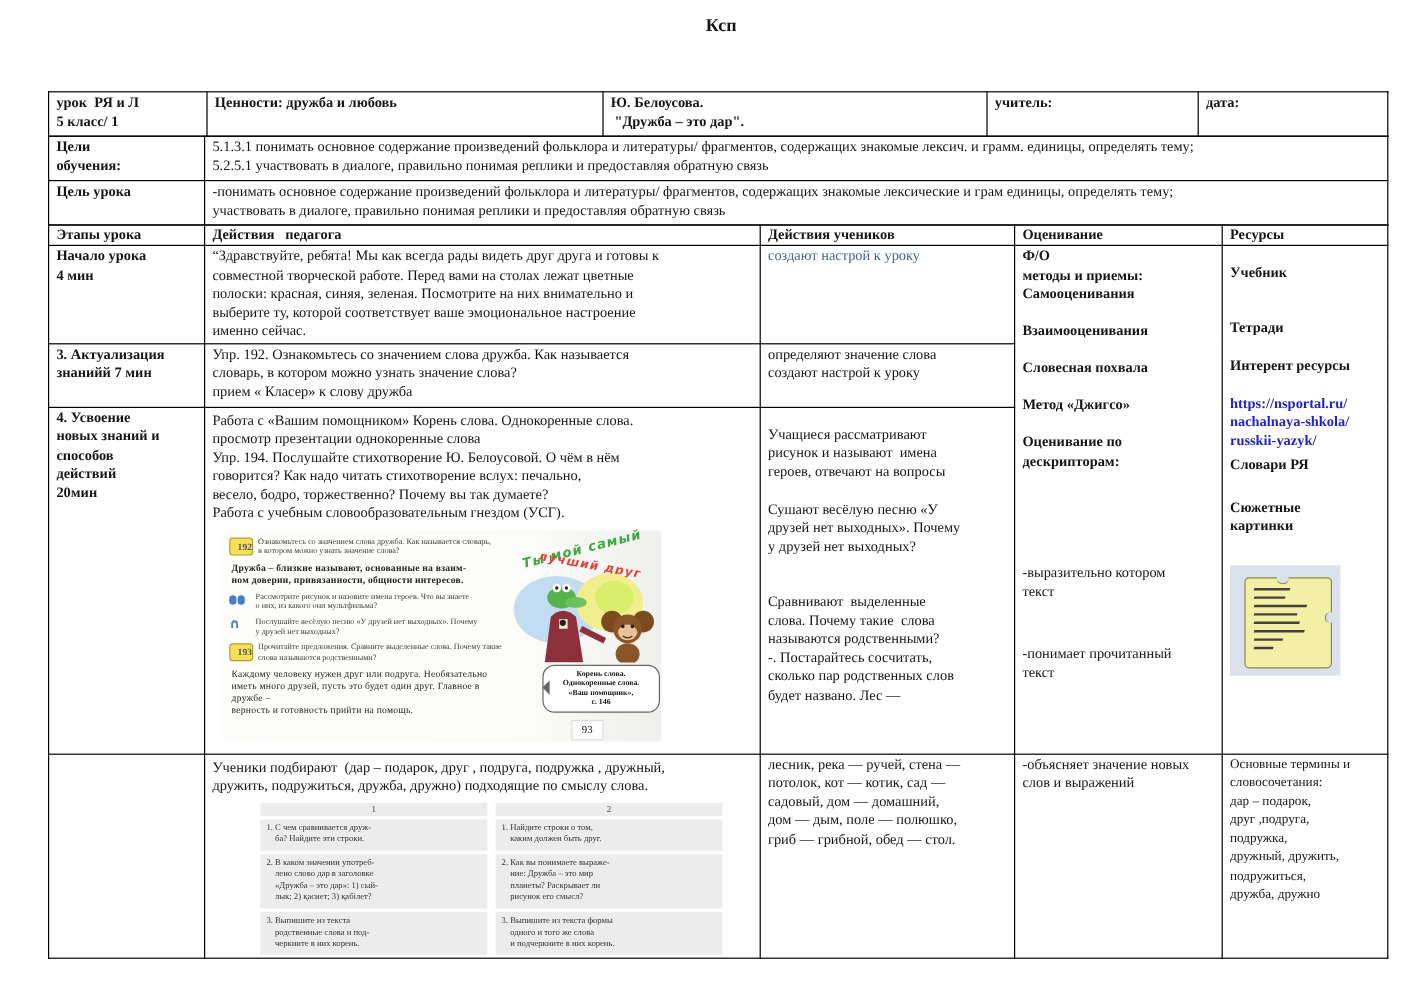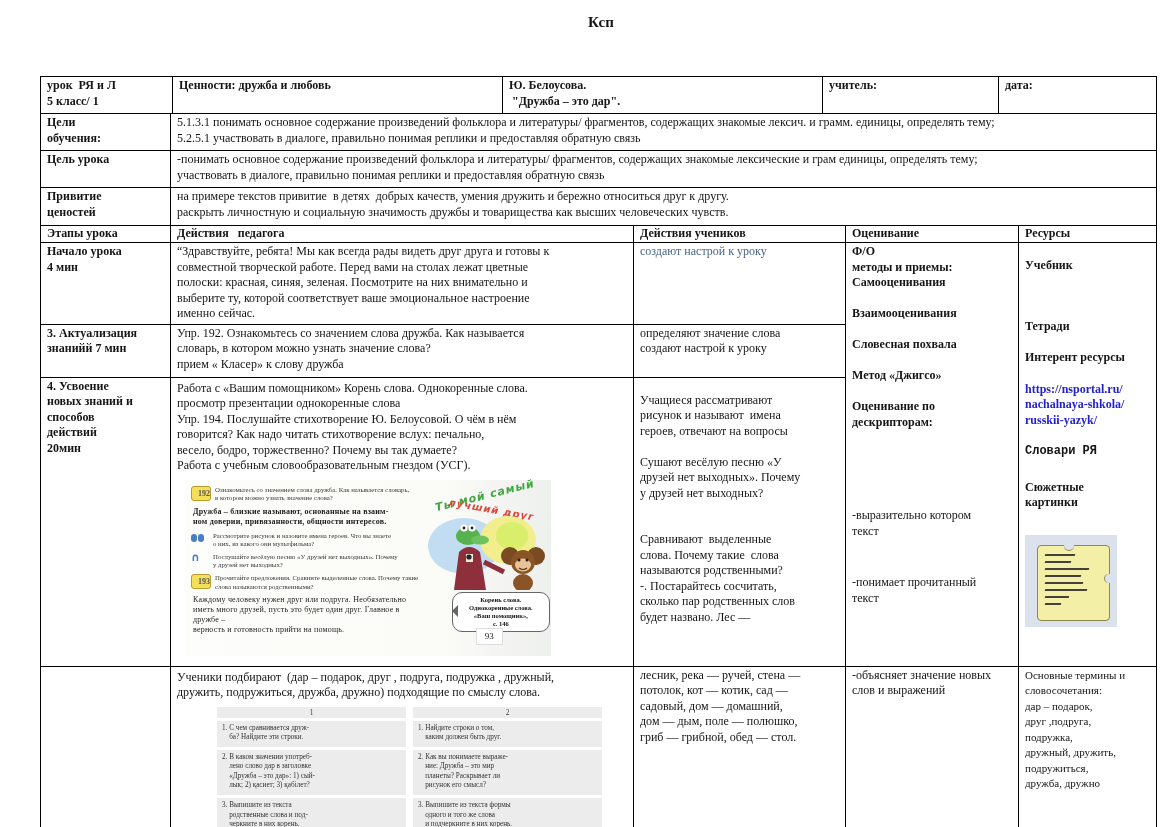--- a/index.html
+++ b/index.html
@@ -25,35 +25,35 @@
   .tb-par{font-size:8px;line-height:10px;color:#222;margin:3px 0 0 2px;white-space:pre-wrap;letter-spacing:.2px;}
   .binoc{flex:0 0 auto;width:18px;margin-right:4px;display:flex;padding-top:2px;}
   .binoc i{width:6px;height:8px;background:#4a7ec2;border-radius:3px;display:block;margin-right:1px;}
   .phones{flex:0 0 auto;width:18px;margin-right:4px;color:#4a7ec2;font-weight:bold;font-size:11px;line-height:10px;font-family:"DejaVu Sans",sans-serif;}
   .tb-right{width:130px;position:relative;}
   .arc1{position:absolute;top:8px;left:10px;transform:rotate(-14deg);color:#3FA73F;font-weight:bold;font-style:italic;font-size:11px;letter-spacing:1px;font-family:"DejaVu Sans",sans-serif;}
   .arc2{position:absolute;top:22px;left:24px;transform:rotate(10deg);color:#E04438;font-weight:bold;font-style:italic;font-size:10px;letter-spacing:1px;font-family:"DejaVu Sans",sans-serif;}
   .scene{position:absolute;top:30px;left:0;}
   .bubble{position:absolute;left:28px;top:112px;width:92px;background:#fff;border:1px solid #666;border-radius:10px;padding:3px 2px;font-size:6.5px;line-height:8px;font-weight:bold;text-align:center;white-space:pre-wrap;}
   .bubble:after{content:"";position:absolute;left:-7px;top:12px;border:6px solid transparent;border-right-color:#666;}
-  .pageno{position:absolute;left:52px;top:148px;font-size:9px;background:#fff;padding:0 8px;border:1px solid #ddd;}
+  .pageno{position:absolute;left:52px;top:158px;font-size:9px;background:#fff;padding:0 8px;border:1px solid #ddd;}
   
   .excard{display:flex;gap:7px;margin:6px 0 0 40px;width:392px;}
   .excol{width:189px;display:flex;flex-direction:column;gap:3px;}
   .exhead{background:#ececec;text-align:center;font-size:7.5px;line-height:11px;color:#444;}
   .exitem{background:#ececec;font-size:7.2px;line-height:9.6px;color:#333;padding:3px 5px 4px 5px;white-space:pre-wrap;}
   
   .ev-a{white-space:pre-wrap;font-weight:bold;}
   .ev-b{white-space:pre-wrap;margin-top:78px;}
   .ev-c{white-space:pre-wrap;margin-top:36px;}
   .rs{font-weight:bold;white-space:pre-wrap;}
   .rs1{margin-top:14px;}
-  .rs2{margin-top:45px;}
+  .rs2{margin-top:30px;}
   .rs3{margin-top:16px;}
-  .rs5{margin-top:16px;font-family:Liberation Mono, monospace;}
+  .rs5{margin-top:5px;}
   .rs6{margin-top:20px;}
   
   .noteimg{width:92px;height:92px;background:#dbe2ee;margin-top:24px;position:relative;}
   .note{position:absolute;left:12px;top:10px;width:64px;height:68px;background:#F3EFA7;border:1px solid #8a8a4a;border-radius:4px;padding:6px 0 0 7px;}
   .note:after{content:"";position:absolute;right:-5px;top:28px;width:9px;height:9px;border-radius:50%;background:#dbe2ee;border-left:1px solid #8a8a4a;}
   .note:before{content:"";position:absolute;top:-5px;left:26px;width:10px;height:9px;border-radius:50%;background:#dbe2ee;border-bottom:1px solid #8a8a4a;}
   .sq{height:2px;background:#45413a;margin-top:5px;transform:skewX(-18deg);}
   .stu3{margin-top:14px;white-space:pre-wrap;}
   .gap-top{margin-top:2px;}
 </style>
@@ -94,26 +94,20 @@
         <tr>
       <td style="height:33px" class="b pre">Цели
 обучения:</td>
       <td class="pre">5.1.3.1 понимать основное содержание произведений фольклора и литературы/ фрагментов, содержащих знакомые лексич. и грамм. единицы, определять тему;
 5.2.5.1 участвовать в диалоге, правильно понимая реплики и предоставляя обратную связь</td>
     </tr>
     <tr>
       <td style="height:33px" class="b pre">Цель урока</td>
       <td class="pre">-понимать основное содержание произведений фольклора и литературы/ фрагментов, содержащих знакомые лексические и грам единицы, определять тему;
 участвовать в диалоге, правильно понимая реплики и предоставляя обратную связь</td>
-    </tr>
-    <tr>
-      <td style="height:34px" class="b pre">Привитие
-ценостей</td>
-      <td class="pre">на примере текстов привитие  в детях  добрых качеств, умения дружить и бережно относиться друг к другу.
-раскрыть личностную и социальную значимость дружбы и товарищества как высших человеческих чувств.</td>
     </tr>
   </tbody>
     </table>
 
   <table class="t2">
     <colgroup>
         <col style="width:130px">
         <col style="width:463px">
         <col style="width:212px">
         <col style="width:173px">

